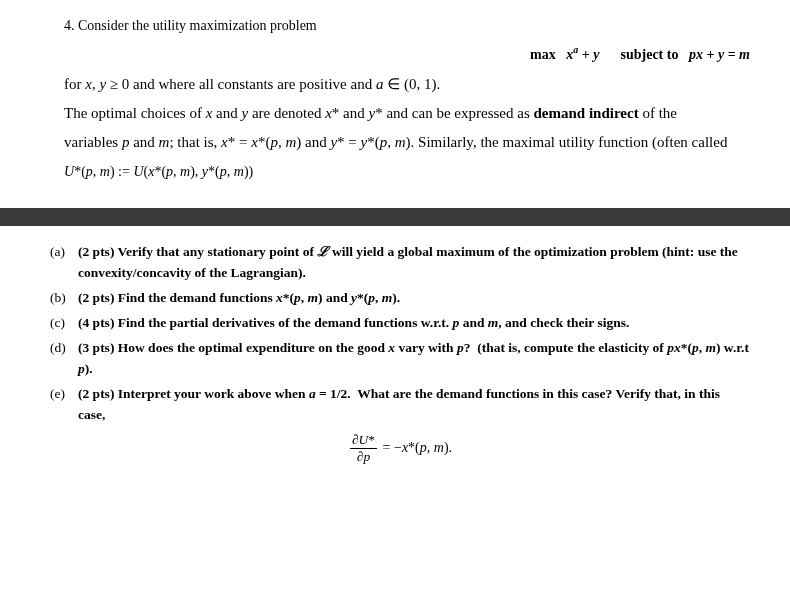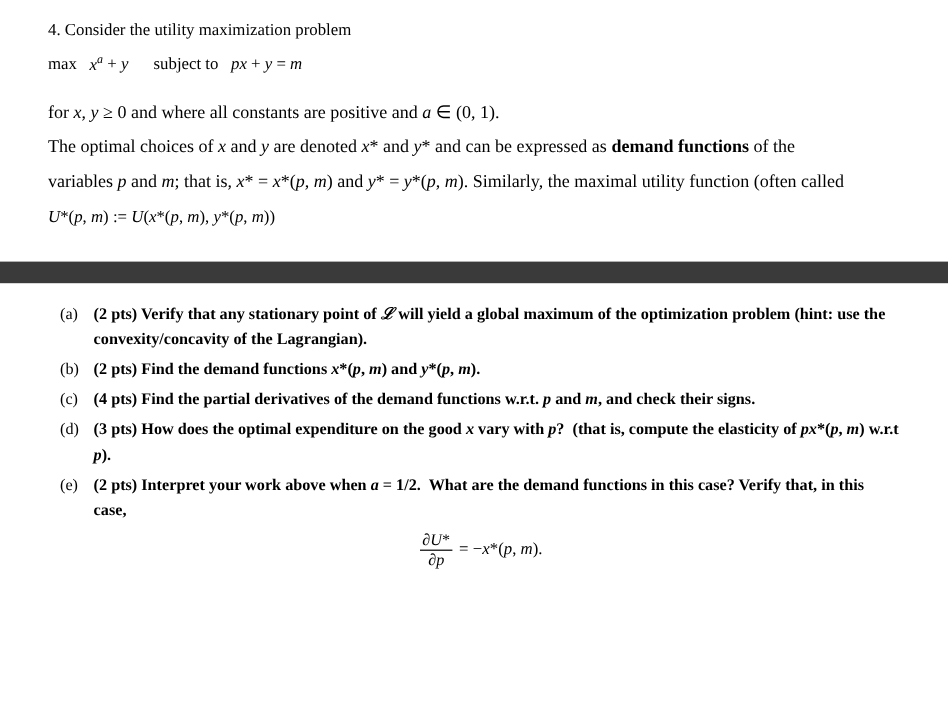--- a/index.html
+++ b/index.html
@@ -14,33 +14,34 @@
     }
 
     .page {
       width: 790px;
       height: 600px;
       display: flex;
       flex-direction: column;
     }
 
     .top-section {
-      padding: 18px 40px 10px 40px;
+      padding: 18px 40px 10px 64px;
       flex: 0 0 auto;
     }
 
     .problem-number {
       font-size: 14px;
       margin-bottom: 10px;
     }
 
     .centered-line {
-      text-align: left;
+      text-align: right;
       font-size: 14px;
-      margin-bottom: 20px;
+      margin-bottom: 10px;
+      font-weight: bold;
     }
 
     .body-text {
       font-size: 15px;
       line-height: 1.55;
       margin-bottom: 6px;
     }
 
     .math-display {
       text-align: left;
@@ -119,21 +120,21 @@
 
     <div class="centered-line">
       max &nbsp;&nbsp;<i>x<sup>a</sup></i> + <i>y</i> &nbsp;&nbsp;&nbsp;&nbsp; subject to &nbsp;&nbsp;<i>px</i> + <i>y</i> = <i>m</i>
     </div>
 
     <div class="body-text">
       for <i>x</i>, <i>y</i> ≥ 0 and where all constants are positive and <i>a</i> ∈ (0, 1).
     </div>
 
     <div class="body-text">
-      The optimal choices of <i>x</i> and <i>y</i> are denoted <i>x</i>* and <i>y</i>* and can be expressed as <b>demand functions</b> of the
+      The optimal choices of <i>x</i> and <i>y</i> are denoted <i>x</i>* and <i>y</i>* and can be expressed as <b>demand indirect</b> of the
     </div>
 
     <div class="body-text">
       variables <i>p</i> and <i>m</i>; that is, <i>x</i>* = <i>x</i>*(<i>p</i>, <i>m</i>) and <i>y</i>* = <i>y</i>*(<i>p</i>, <i>m</i>). Similarly, the maximal utility function (often called
     </div>
 
 
     <div class="math-display">
       <i>U</i>*(<i>p</i>, <i>m</i>) := <i>U</i>(<i>x</i>*(<i>p</i>, <i>m</i>), <i>y</i>*(<i>p</i>, <i>m</i>))
     </div>

